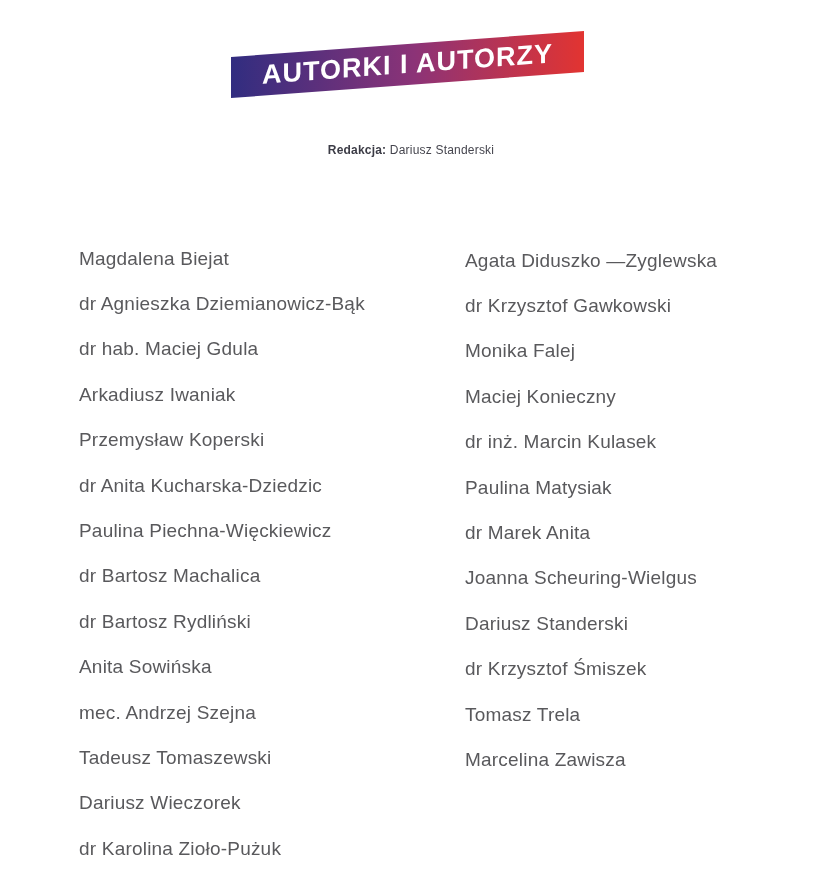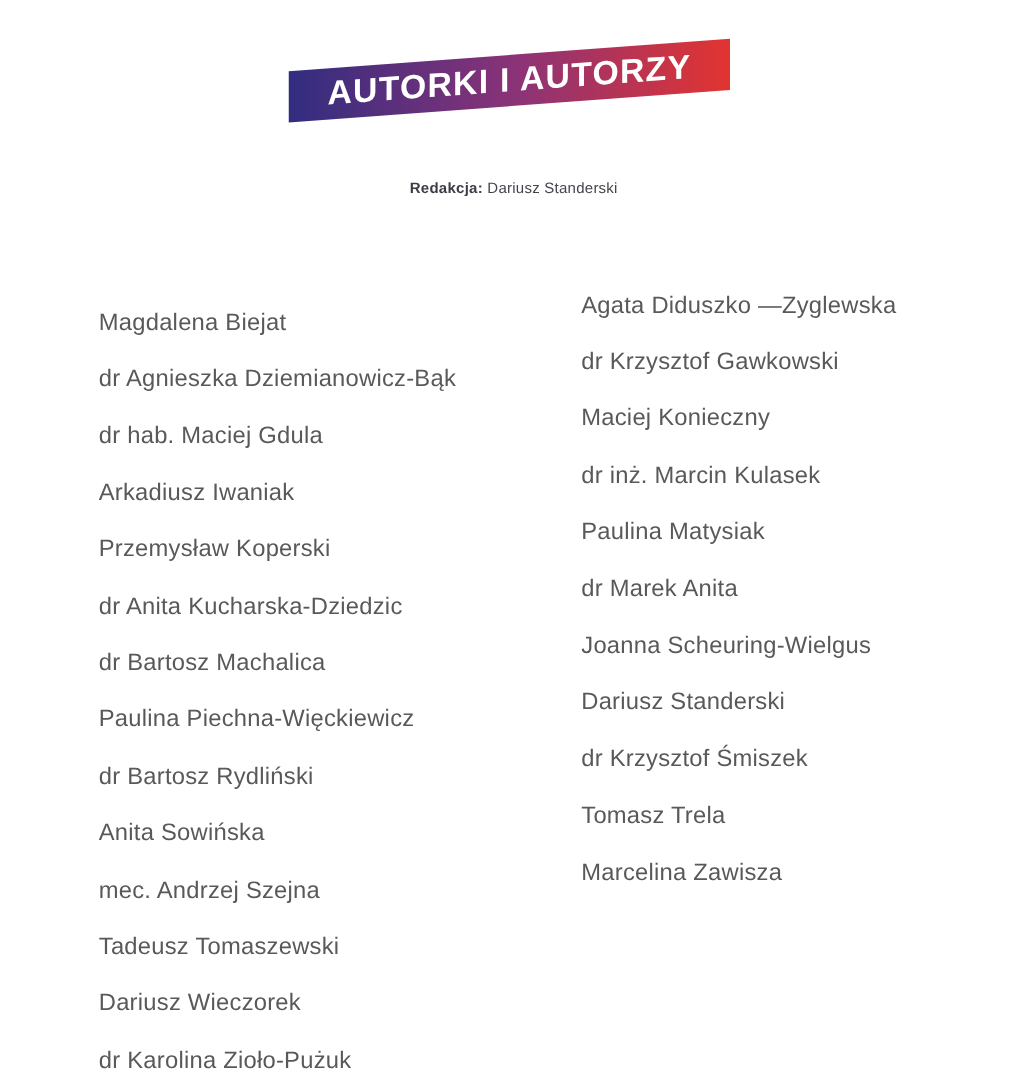--- a/index.html
+++ b/index.html
@@ -60,54 +60,55 @@
     letter-spacing: 0.2px;
     color: #59595c;
   }
   .col li {
     height: 45.4px;
     display: flex;
     align-items: center;
     white-space: nowrap;
   }
   .col-left  { left: 63px;  top: 220px; }
-  .col-right { left: 449px; top: 206px; }
+  .col-right { left: 449px; top: 222px; }
 </style>
 </head>
 <body>
 
 <div class="banner" style="background: linear-gradient(90deg, rgb(49, 45, 128) 0%, rgb(140, 51, 119) 52%, rgb(226, 52, 49) 100%);">
   <span class="banner-text" style="color: rgb(255, 255, 255);">AUTORKI I AUTORZY</span>
 </div>
 
 <p class="editor-line">
   <span class="editor-label">Redakcja:</span>
   <span class="editor-name">Dariusz Standerski</span>
 </p>
 
 <ul class="col col-left">
     <li>Magdalena Biejat</li>
     <li>dr Agnieszka Dziemianowicz-Bąk</li>
     <li>dr hab. Maciej Gdula</li>
     <li>Arkadiusz Iwaniak</li>
     <li>Przemysław Koperski</li>
     <li>dr Anita Kucharska-Dziedzic</li>
+    <li>Paulina Piechna-Więckiewicz</li>
     <li>dr Bartosz Machalica</li>
-    <li>Paulina Piechna-Więckiewicz</li>
     <li>dr Bartosz Rydliński</li>
     <li>Anita Sowińska</li>
     <li>mec. Andrzej Szejna</li>
     <li>Tadeusz Tomaszewski</li>
     <li>Dariusz Wieczorek</li>
     <li>dr Karolina Zioło-Pużuk</li>
   </ul>
 
 <ul class="col col-right">
     <li>Agata Diduszko —Zyglewska</li>
     <li>dr Krzysztof Gawkowski</li>
+    <li>Monika Falej</li>
     <li>Maciej Konieczny</li>
     <li>dr inż. Marcin Kulasek</li>
     <li>Paulina Matysiak</li>
     <li>dr Marek Anita</li>
     <li>Joanna Scheuring-Wielgus</li>
     <li>Dariusz Standerski</li>
     <li>dr Krzysztof Śmiszek</li>
     <li>Tomasz Trela</li>
     <li>Marcelina Zawisza</li>
   </ul>

